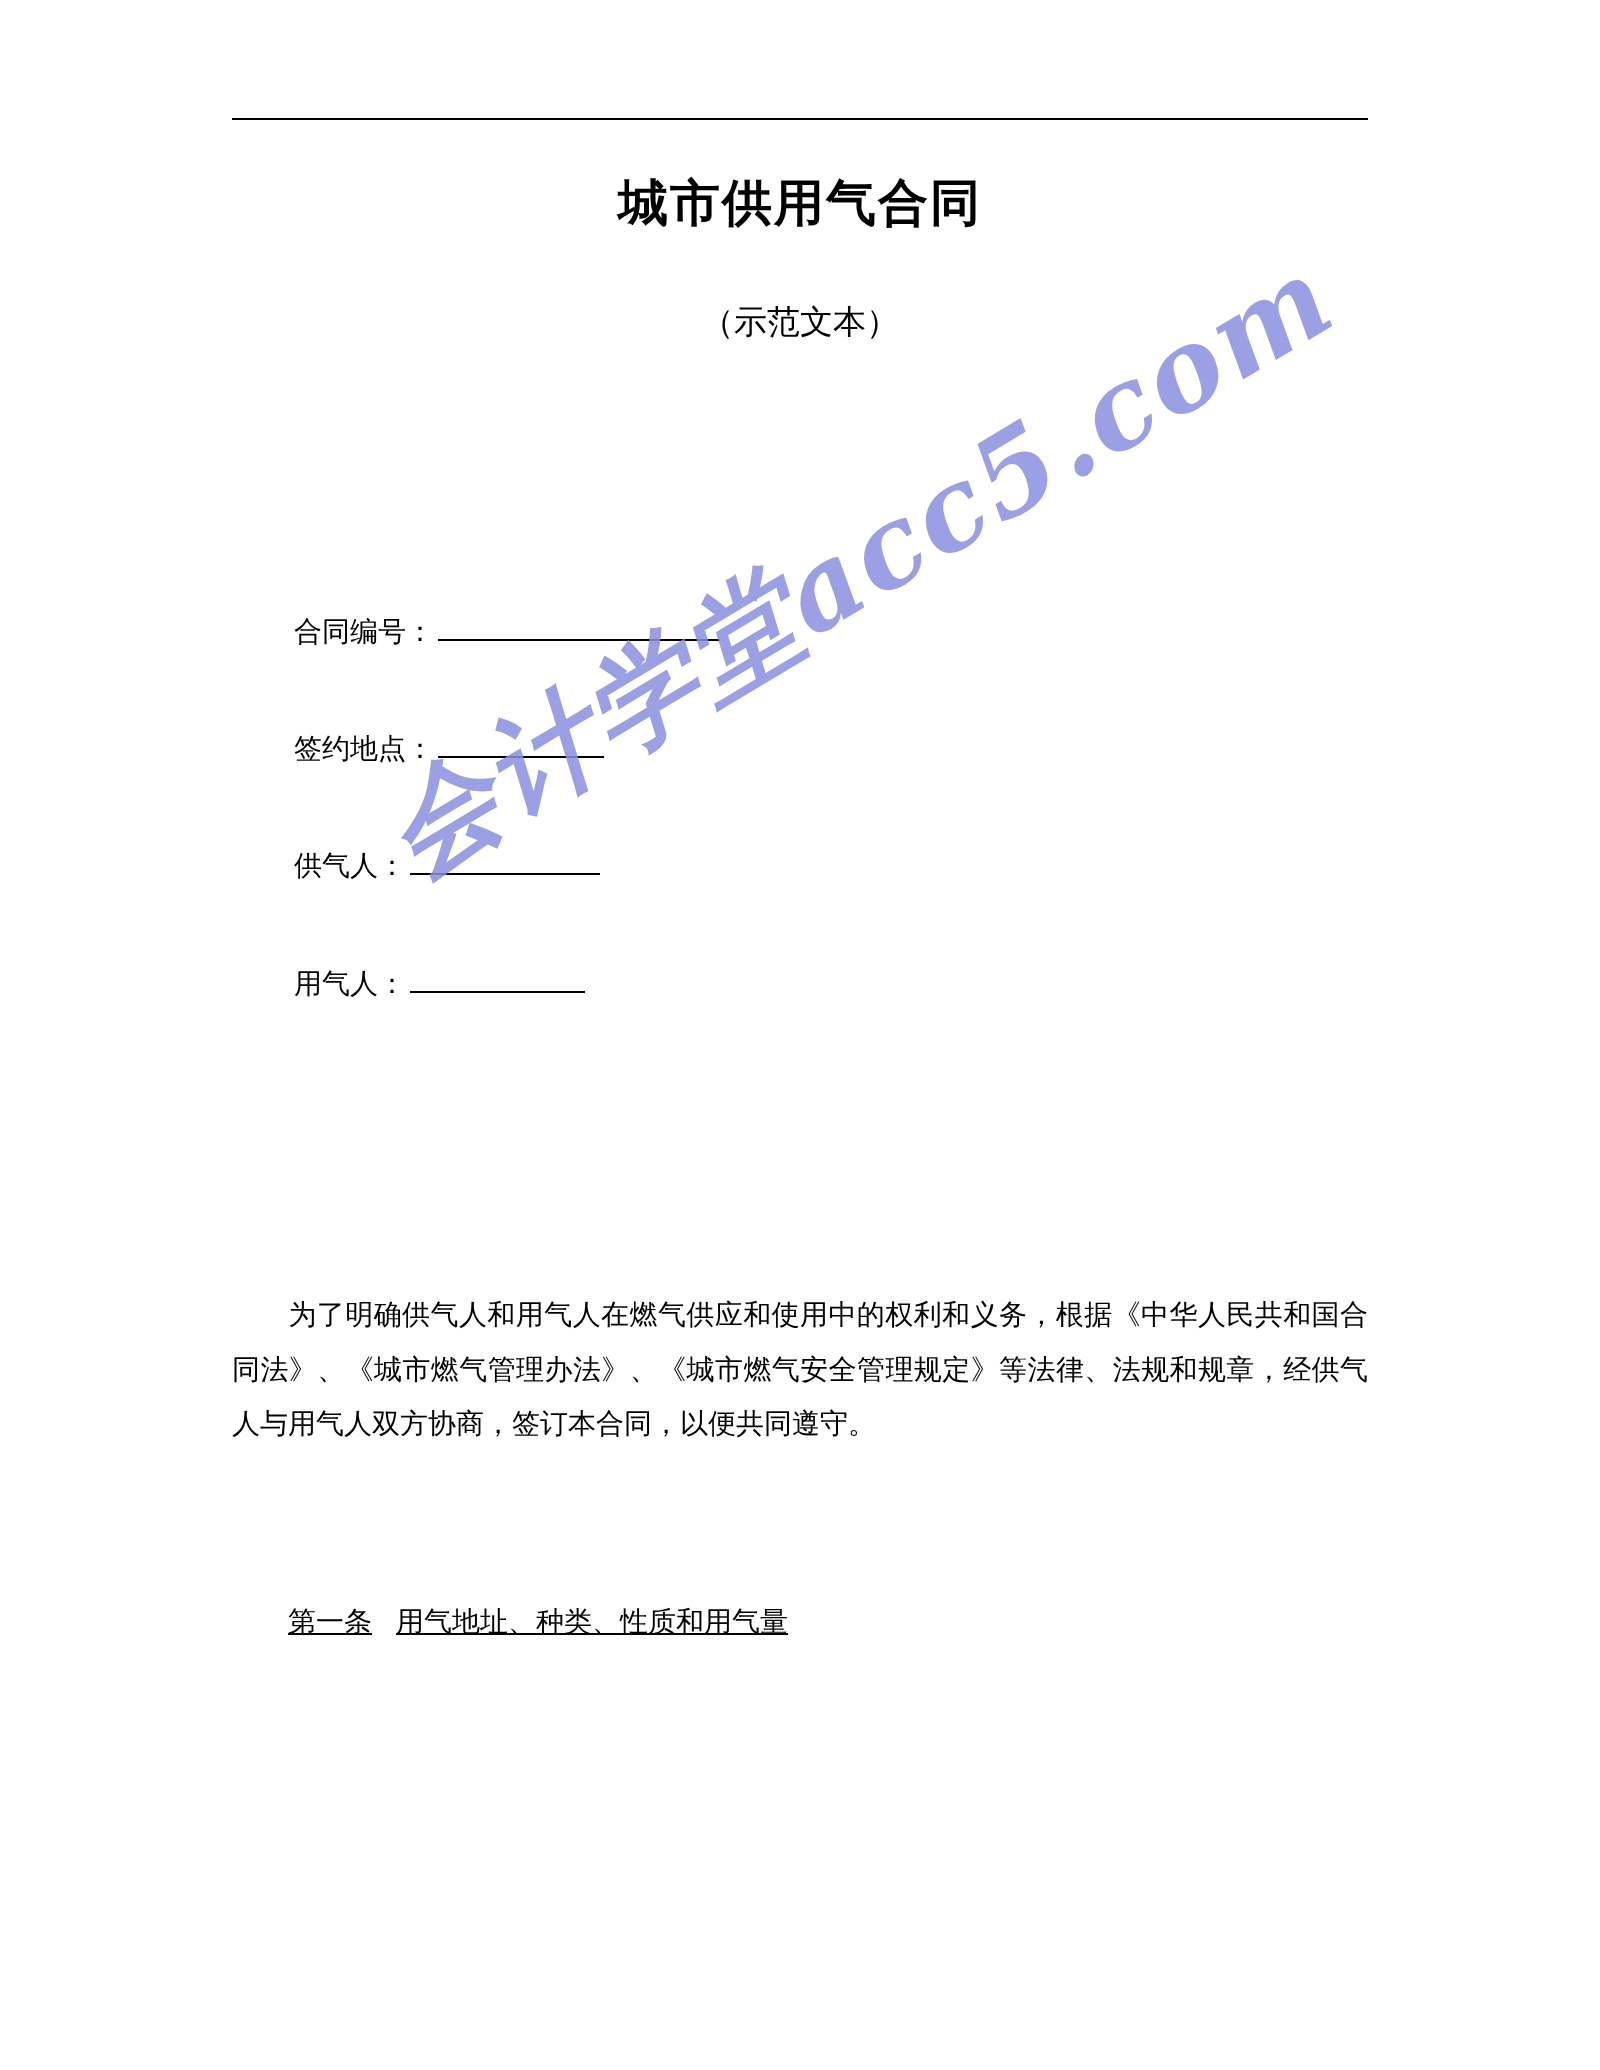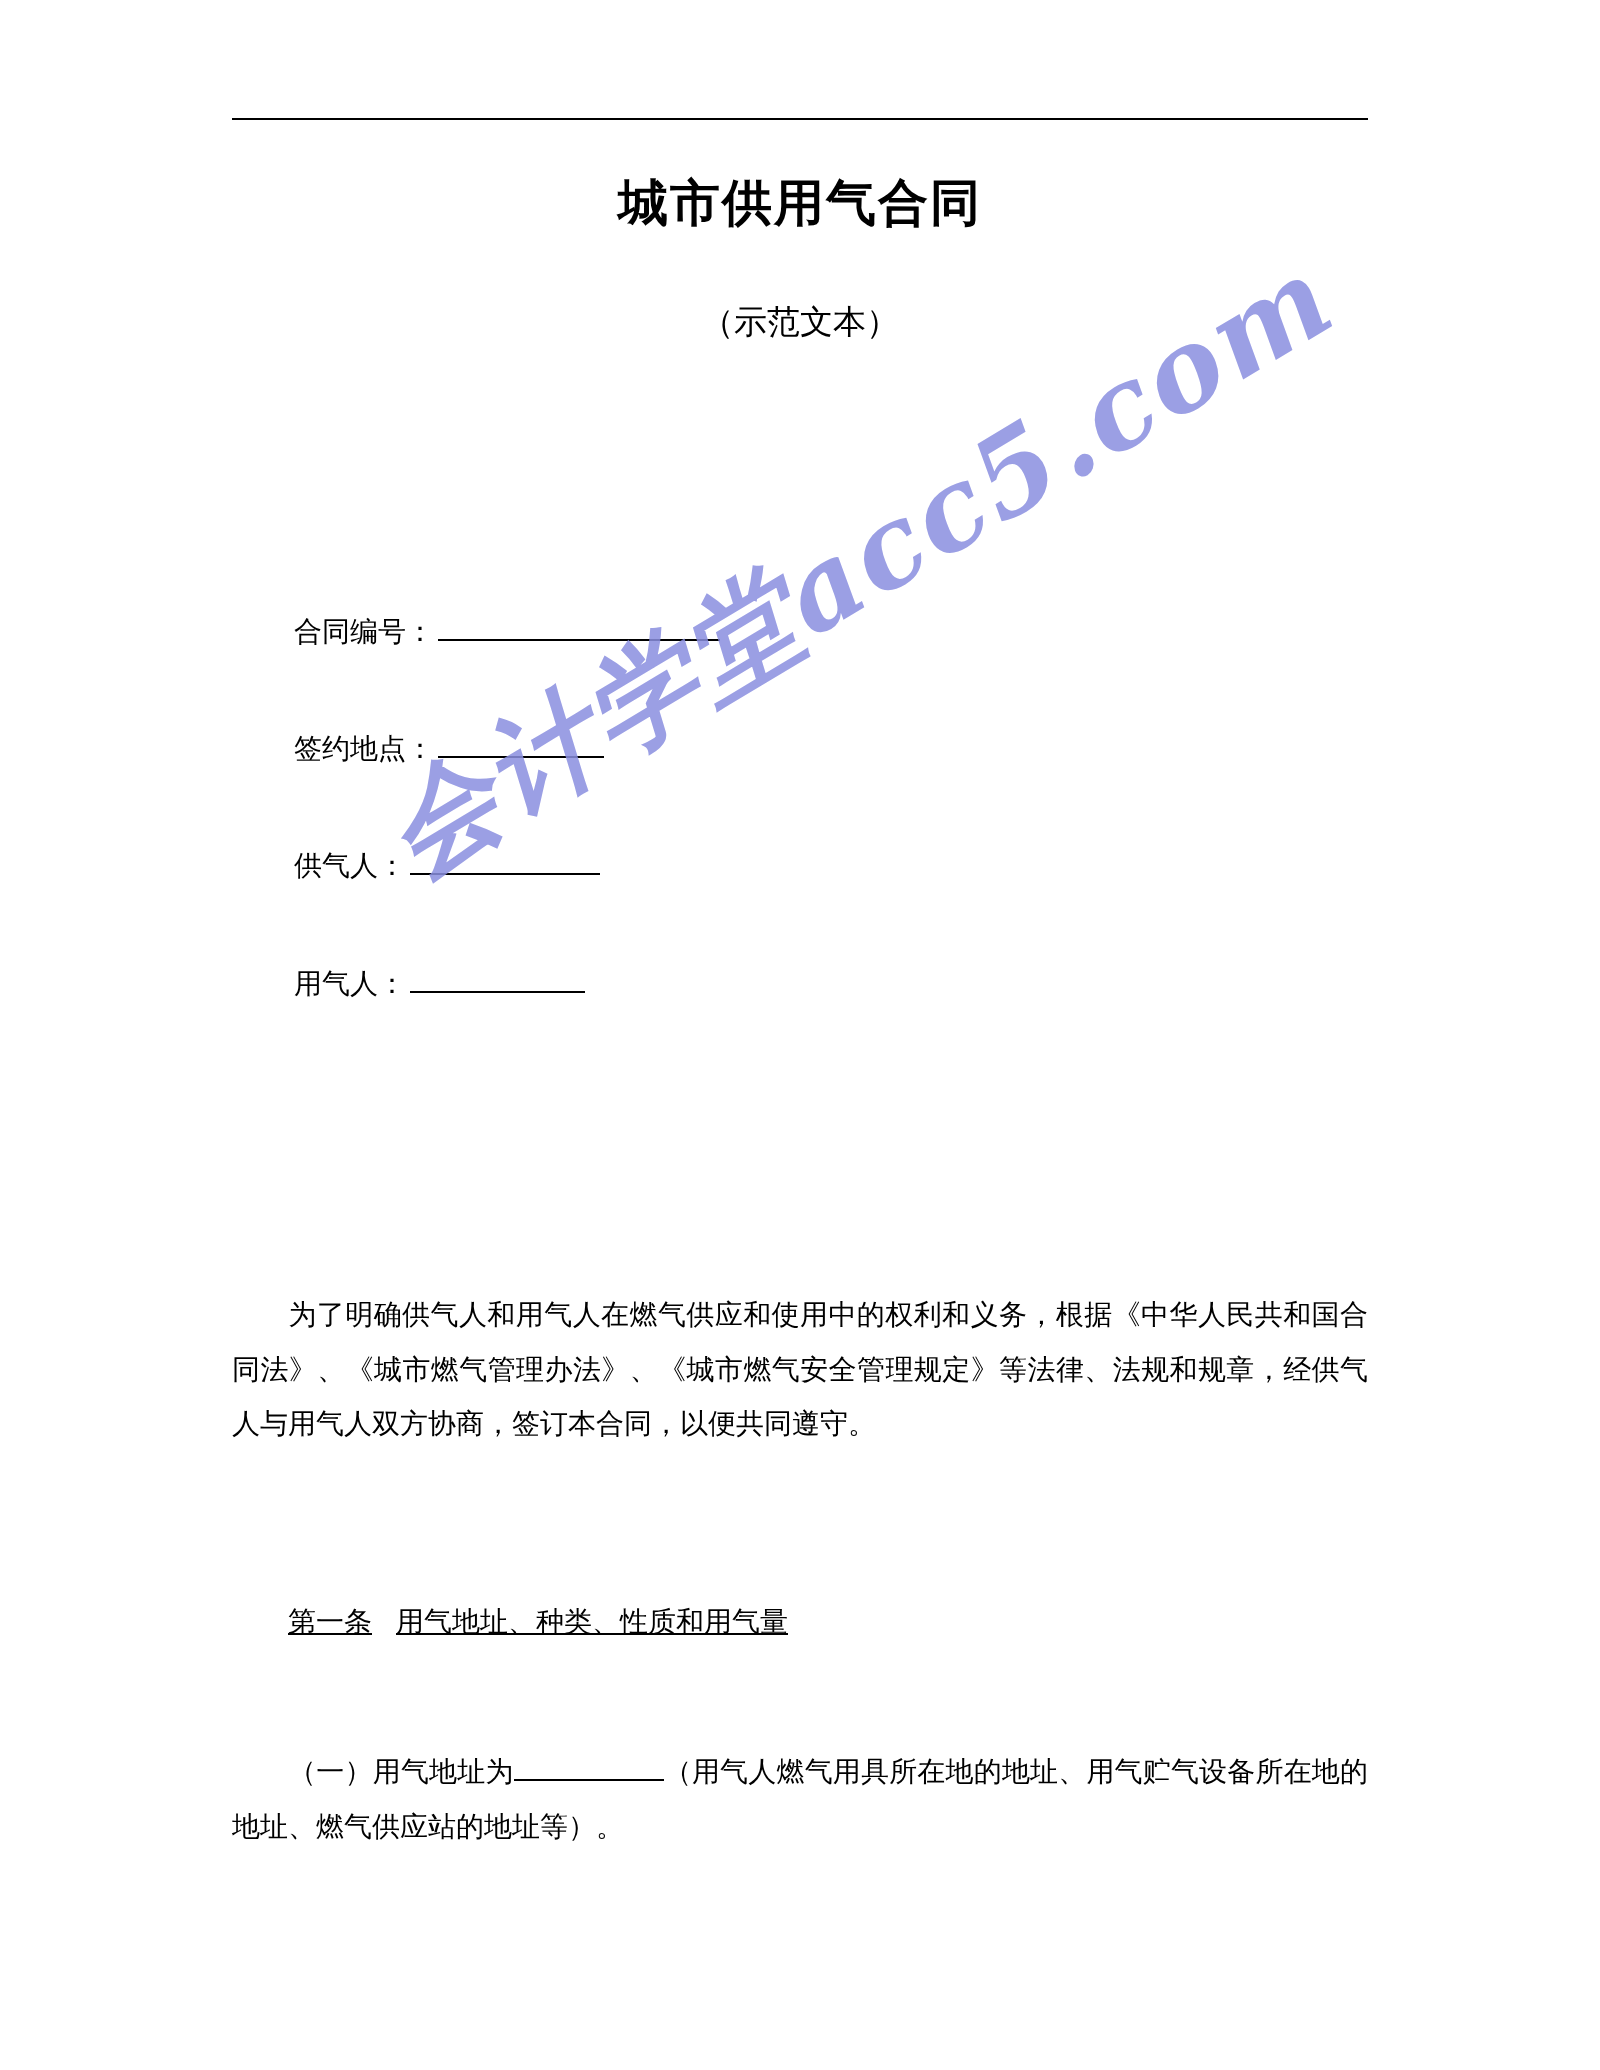--- a/index.html
+++ b/index.html
@@ -163,23 +163,20 @@
     </div>
 
     <div class="body-text para-intro">
       <span class="indent"></span><span>为了明确供气人和用气人在燃气供应和使用中的权利和义务，根据《中华人民共和国合同法》、《城市燃气管理办法》、《城市燃气安全管理规定》等法律、法规和规章，经供气人与用气人双方协商，签订本合同，以便共同遵守。</span>
     </div>
 
     <div class="body-text para-clause1">
       <span class="indent"></span><span>第一条</span><span class="clause-gap"></span><span>用气地址、种类、性质和用气量</span>
     </div>
 
-    <div class="body-text para-item1">
-      <span class="indent"></span><span>（一）用气地址为</span><span class="inline-blank"></span><span>（用气人燃气用具所在地的地址、用气贮气设备所在地的地址、燃气供应站的地址等）。</span>
-    </div>
 
   </div>
 
   <div class="watermark">
     <span>会计学堂acc5.com</span>
   </div>
 
 </div>
 
 </body></html>

